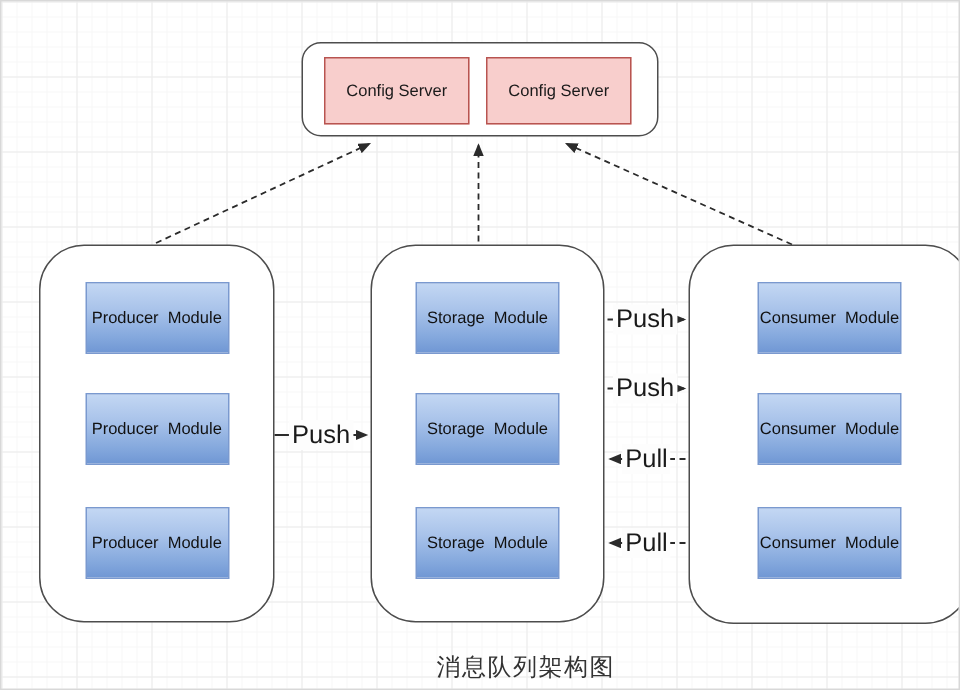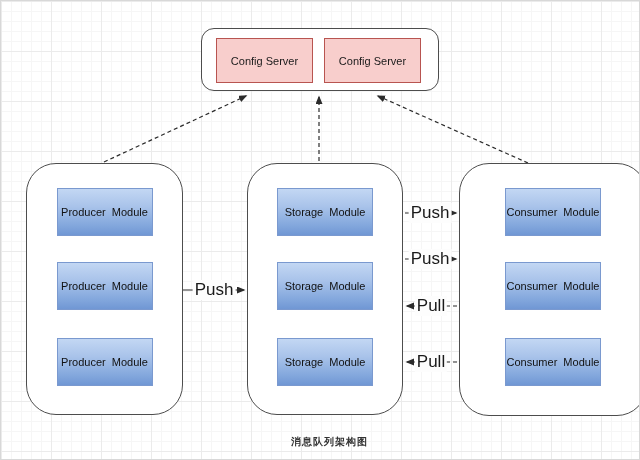--- a/index.html
+++ b/index.html
@@ -72,23 +72,22 @@
     transform:translate(-50%,-50%);
     background:#fdfdfd;
     padding:0 2px;
     font-size:17px; color:#1a1a1a;
     white-space:nowrap;
   }
 
   .caption{
     position:absolute;
     left:290px; top:434px;
-    font-size:10px; color:#333;
+    font-size:16px; color:#333;
     letter-spacing:1px;
-    font-weight:bold;
   }
 </style>
 </head>
 <body>
 
 <div class="canvas">
 
   <svg class="arrow-layer" viewBox="0 0 640 460" xmlns="http://www.w3.org/2000/svg">
     <defs>
       <marker id="arrowhead" markerWidth="9" markerHeight="8" refX="7" refY="3.5" orient="auto" markerUnits="userSpaceOnUse">

